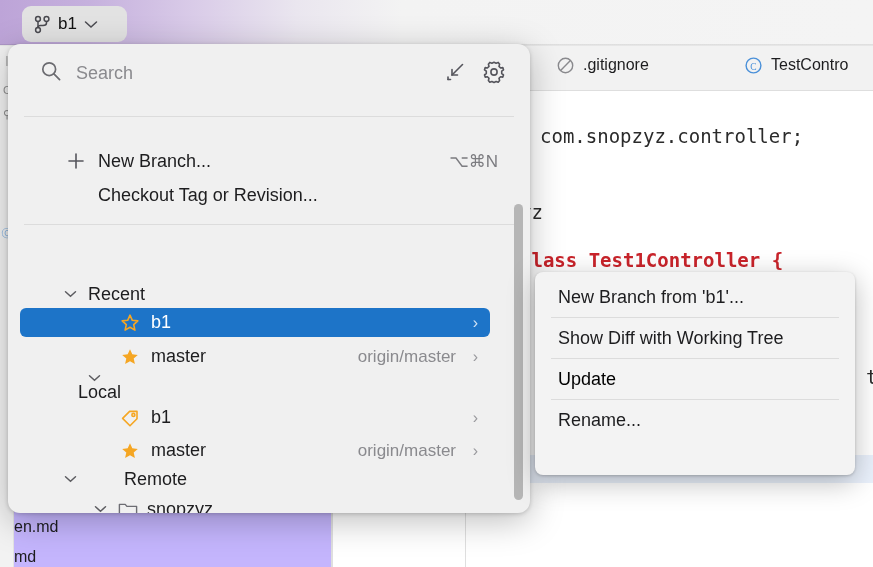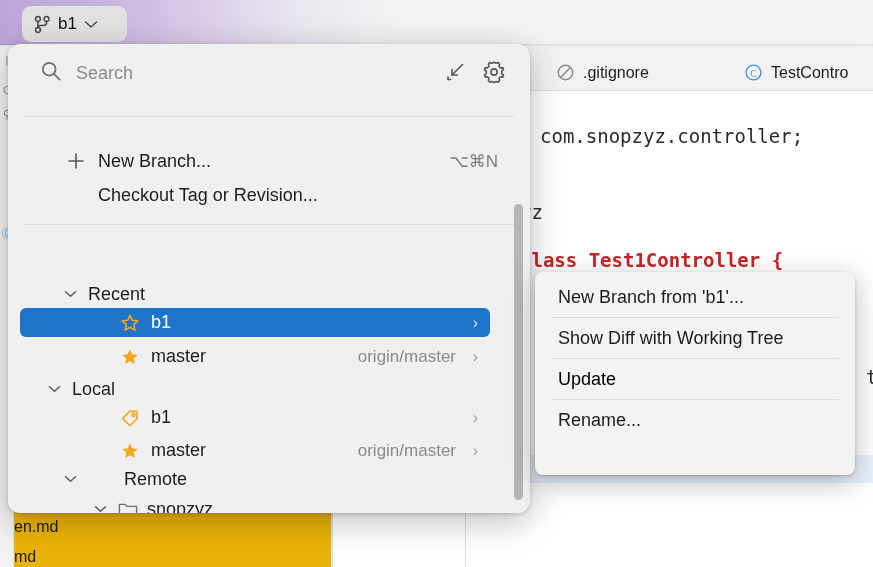--- a/index.html
+++ b/index.html
@@ -38,21 +38,21 @@
     font-size: 11px; color: #5a5a5a; font-family: "Liberation Sans", sans-serif;
   }
 
   
   .tabstrip {
     position: absolute; left: 14px; top: 46px; width: 859px; height: 45px;
     background: #f2f2f2; border-bottom: 1px solid #dedede;
   }
   .tab {
     position: absolute; top: 10px; height: 26px;
-    display: flex; align-items: flex-end; gap: 8px;
+    display: flex; align-items: flex-start; gap: 8px;
     font-size: 16px; color: #1d1d1f;
   }
   .tab-gitignore { left: 542px; }
   .tab-testcontroller { left: 730px; }
   .tabicon { width: 19px; height: 19px; display: inline-block; }
 
   
   .editor {
     position: absolute; left: 14px; top: 91px; width: 859px; height: 476px;
     background: #ffffff;
@@ -67,21 +67,21 @@
   }
   .code-kw { color: #c9232a; font-weight: 700; }
   .current-line-hl {
     position: absolute; left: 0; width: 859px; height: 28px;
     background: #e9f0fb;
   }
 
   
   .filetree {
     position: absolute; left: 14px; top: 508px; width: 318px; height: 59px;
-    background: #eab308; border-right: 1px solid #dfdfdf;
+    background: #c4b5fd; border-right: 1px solid #dfdfdf;
   }
   .filetree .fname {
     position: absolute; left: 0px; font-size: 16px; color: #1d1d1f; white-space: nowrap;
   }
   .mid-pane-divider {
     position: absolute; left: 332px; top: 508px; width: 1px; height: 59px; background: #dfdfdf;
   }
   .mid-pane-divider2 {
     position: absolute; left: 465px; top: 508px; width: 1px; height: 59px; background: #dfdfdf;
   }
@@ -309,21 +309,21 @@
       <span class="r-icon" style="left:100px;">
         <svg width="20" height="20" viewBox="0 0 20 20" fill="#f5a623">
           <path d="M10 2.2 L12.3 7.3 L17.8 7.9 L13.7 11.6 L14.9 17.1 L10 14.3 L5.1 17.1 L6.3 11.6 L2.2 7.9 L7.7 7.3 Z"></path>
         </svg>
       </span>
       <span class="r-label" style="left:131px;">master</span>
       <span class="r-track">origin/master</span>
       <span class="r-arrow">›</span>
     </div>
 
-    <div class="tree-group" style="left:40px; top:330px;">
+    <div class="tree-group" style="left:60px; top:330px;flex-direction:column;">
       <span class="chev">
         <svg width="13" height="8" viewBox="0 0 13 8" fill="none" stroke="#5c5c60" stroke-width="1.5" stroke-linecap="round">
             <path d="M1.5 1.8 L6.5 6.2 L11.5 1.8"></path>
           </svg>
       </span>
       <span style="margin-left:10px;">Local</span>
     </div>
 
     <div class="tree-row" style="top:359px;">
       <span class="r-icon" style="left:100px;">

